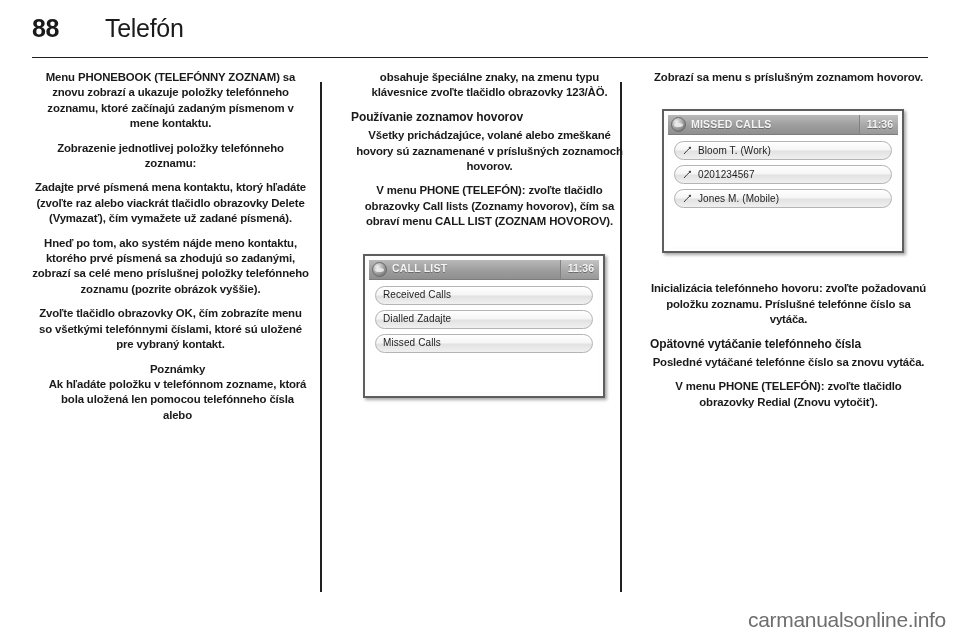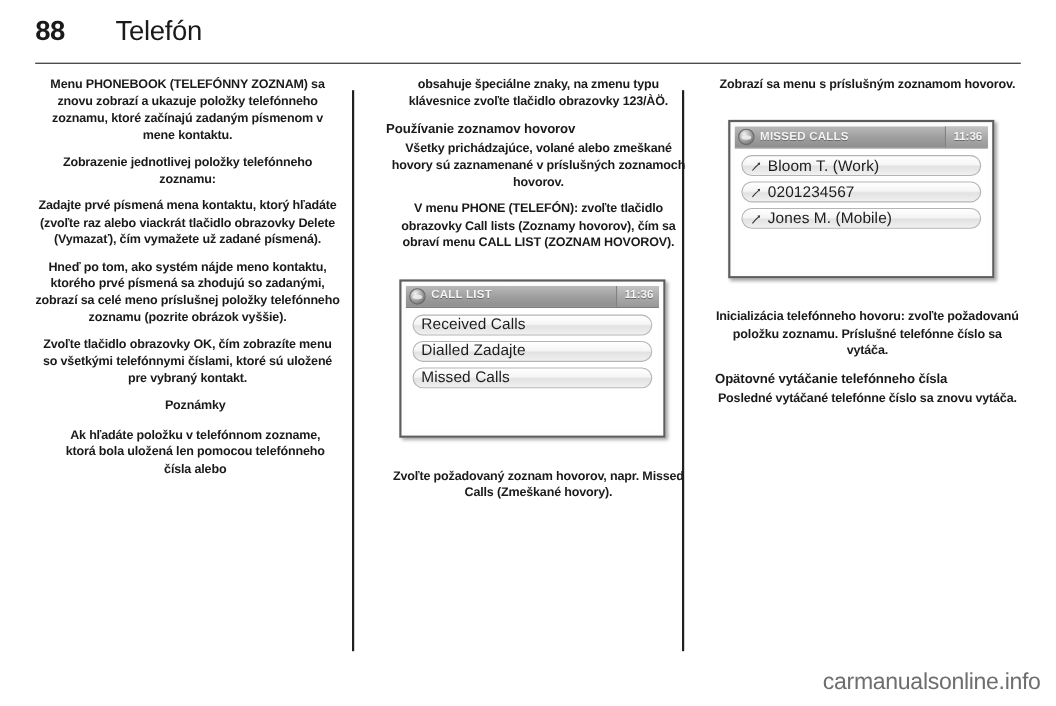--- a/index.html
+++ b/index.html
@@ -93,21 +93,21 @@
   .note {
     margin: 8px 0 0 0;
     padding-left: 14px;
   }
   .note .note-title {
     font-weight: bold;
     font-size: 11.4px;
     margin: 0;
   }
   .note p {
-    margin: 12px;
+    margin: 0;
   }
 
   
   .shot-wrap {
     margin: 10px 0 12px 0;
     background: #ffffff;
     padding: 14px 12px 16px 12px;
     box-sizing: border-box;
     width: 266px;
   }
@@ -175,21 +175,21 @@
   .menu-row {
     height: 19px;
     margin-bottom: 5px;
     border: 1px solid #b4b4b4;
     border-radius: 10px;
     background: linear-gradient(to bottom,#ffffff 0%,#f5f5f5 45%,#e2e2e2 55%,#f0f0f0 100%);
     display: flex;
     align-items: center;
     padding-left: 7px;
     box-sizing: border-box;
-    font-size: 14px;
+    font-size: 10px;
     color: #1d1d1d;
     letter-spacing: 0.1px;
   }
   .call-icon {
     width: 11px;
     height: 11px;
     margin-right: 5px;
     flex: none;
     position: relative;
   }
@@ -251,21 +251,20 @@
           <div class="menu-row">
             <span class="menu-label">Dialled Zadajte</span>
           </div>
           <div class="menu-row">
             <span class="menu-label">Missed Calls</span>
           </div>
         </div>
       </div>
     </div>
 
-    <p class="body">Zvoľte požadovaný zoznam hovorov, napr. Missed Calls (Zmeškané hovory).</p>
   </div>
 
   <div class="col col-3">
     <p class="body">Zobrazí sa menu s príslušným zoznamom hovorov.</p>
 
     <div class="shot-wrap">
       <div class="shot">
         <div class="shot-titlebar">
           <span class="shot-globe"></span>
           <span class="shot-title">MISSED CALLS</span>
@@ -299,17 +298,18 @@
             </span>
             <span class="menu-label">Jones M. (Mobile)</span>
           </div>
         </div>
       </div>
     </div>
 
     <p class="body">Inicializácia telefónneho hovoru: zvoľte požadovanú položku zoznamu. Príslušné telefónne číslo sa vytáča.</p>
     <h3 class="sub">Opätovné vytáčanie telefónneho čísla</h3>
     <p class="body">Posledné vytáčané telefónne číslo sa znovu vytáča.</p>
+    <p class="body">V menu PHONE (TELEFÓN): zvoľte tlačidlo obrazovky Redial (Znovu vytočiť).</p>
   </div>
 
 </div>
 
 <div class="watermark">carmanualsonline.info</div>
 
 </body></html>

